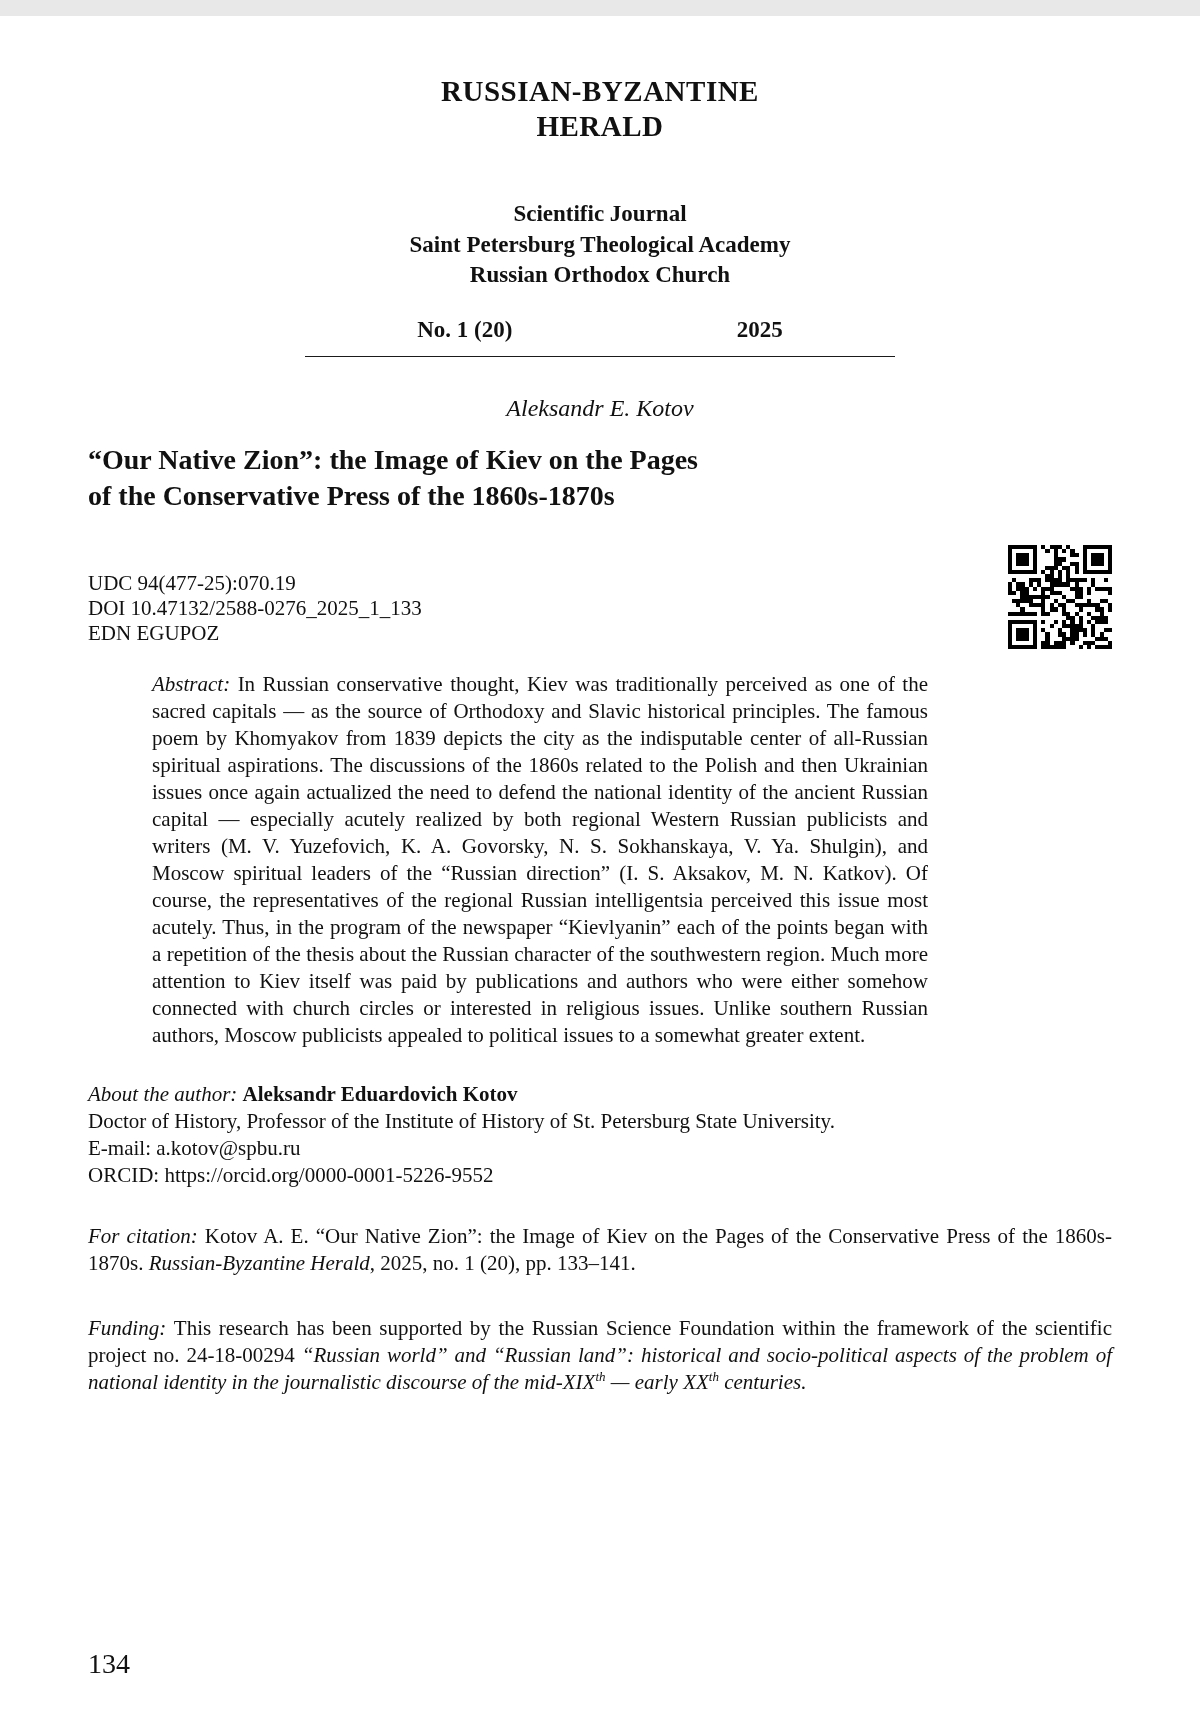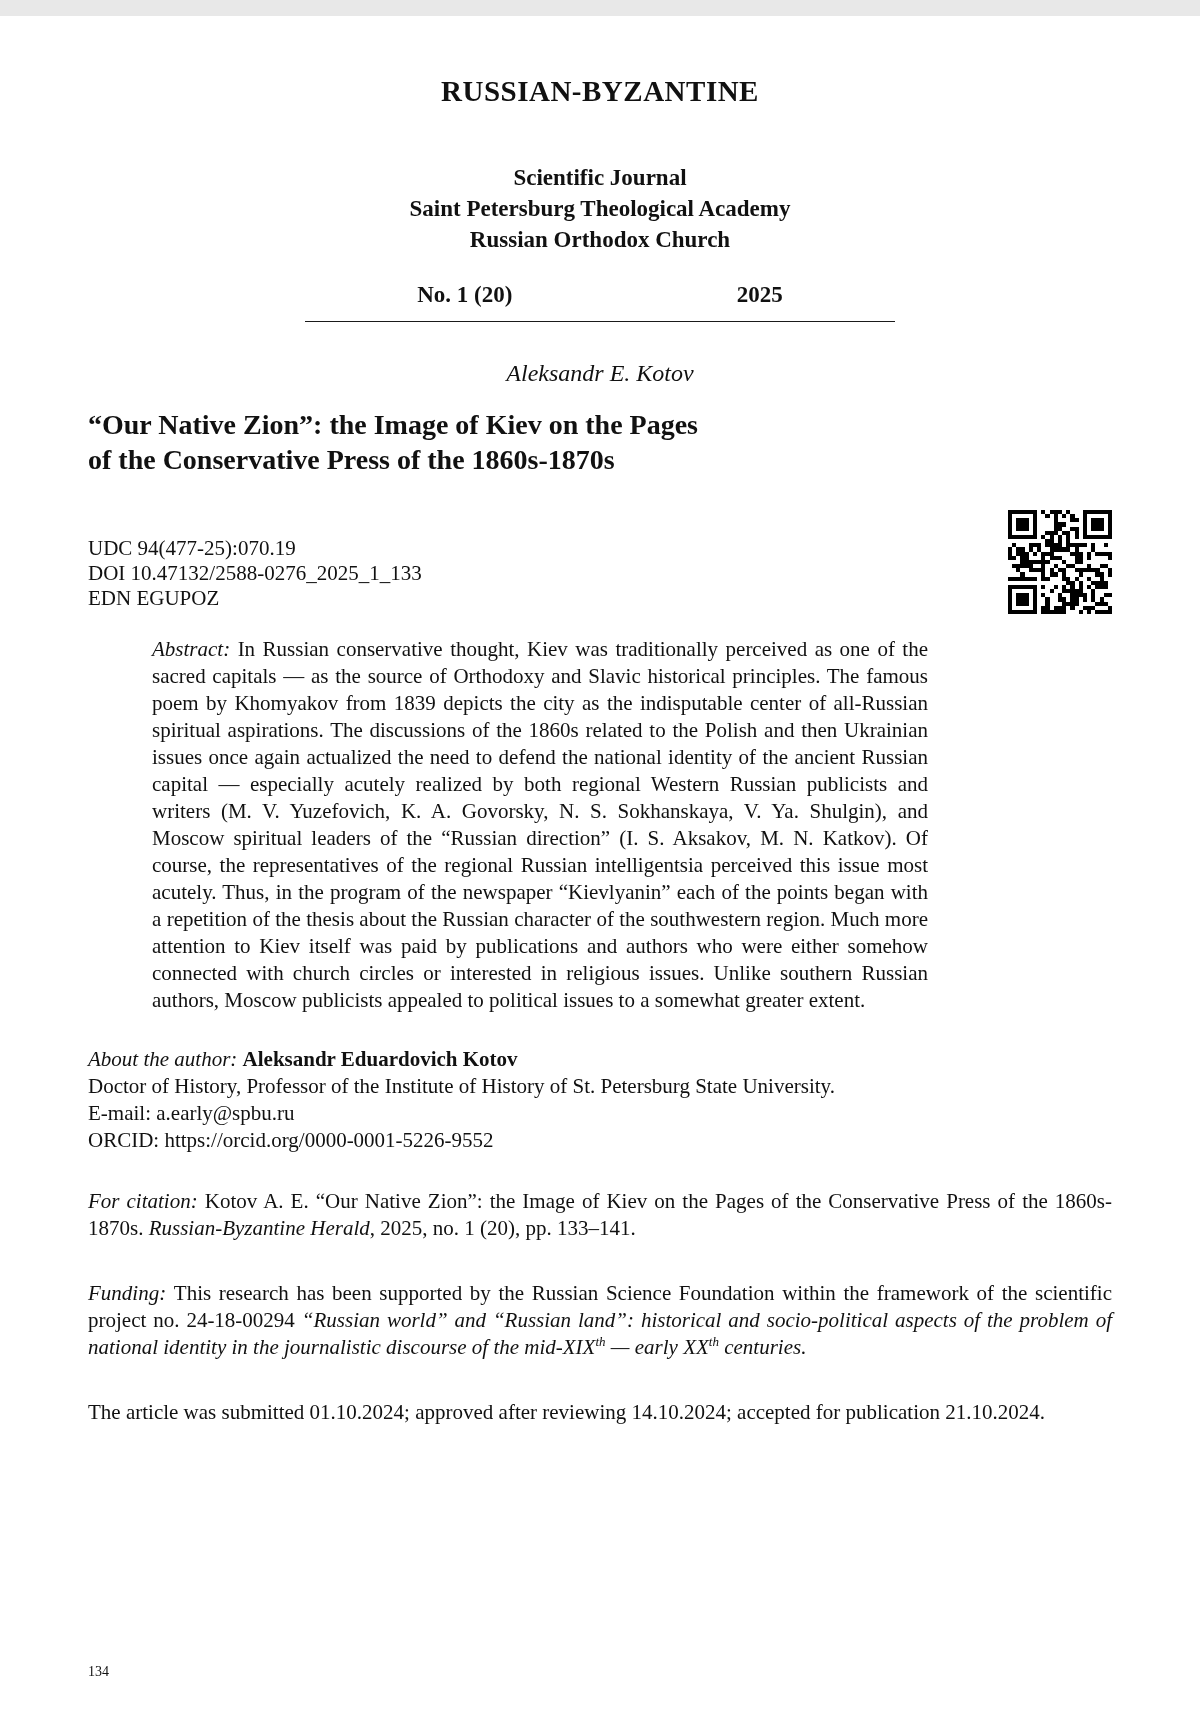--- a/index.html
+++ b/index.html
@@ -50,33 +50,34 @@
   .it { font-style: italic; }
   sup { font-size: 0.62em; line-height: 0; }
   .page-footer {
     position: absolute;
     left: 88px;
     right: 88px;
     bottom: 46px;
     display: flex;
     justify-content: space-between;
     align-items: baseline;
-    font-size: 14px;
+    font-size: 28px;
   }
   .page-footer .ref { font-style: italic; }
   a.plain { color: inherit; text-decoration: none; }
 </style>
 </head>
 <body>
 
 <div class="page">
 
   <header>
     <div class="journal-title">
       <span>RUSSIAN-BYZANTINE</span>
+      <span>HERALD</span>
     </div>
     <div class="subtitle">
       <span>Scientific Journal</span>
       <span>Saint Petersburg Theological Academy</span>
       <span>Russian Orthodox Church</span>
     </div>
     <div class="issue-row">
       <span>No. 1 (20)</span>
       <span>2025</span>
     </div>
@@ -418,27 +419,26 @@
           <rect x="24" y="24" width="1" height="1" fill="#000"></rect>
         </svg></div>
   </div>
 
   <p class="body-text abstract"><span class="it">Abstract: </span><span>In Russian conservative thought, Kiev was traditionally perceived as one of the sacred capitals — as the source of Orthodoxy and Slavic historical principles. The famous poem by Khomyakov from 1839 depicts the city as the indisputable center of all-Russian spiritual aspirations. The discussions of the 1860s related to the Polish and then Ukrainian issues once again actualized the need to defend the national identity of the ancient Russian capital — especially acutely realized by both regional Western Russian publicists and writers (M. V. Yuzefovich, K. A. Govorsky, N. S. Sokhanskaya, V. Ya. Shulgin), and Moscow spiritual leaders of the “Russian direction” (I. S. Aksakov, M. N. Katkov). Of course, the representatives of the regional Russian intelligentsia perceived this issue most acutely. Thus, in the program of the newspaper “Kievlyanin” each of the points began with a repetition of the thesis about the Russian character of the southwestern region. Much more attention to Kiev itself was paid by publications and authors who were either somehow connected with church circles or interested in religious issues. Unlike southern Russian authors, Moscow publicists appealed to political issues to a somewhat greater extent.</span></p>
 
 
   <div class="body-text about">
     <div><span class="it">About the author: </span><b>Aleksandr Eduardovich Kotov</b></div>
     <div>Doctor of History, Professor of the Institute of History of St. Petersburg State University.</div>
-    <div><span>E-mail: </span><a class="plain" href="#">a.early@spbu.ru</a></div>
+    <div><span>E-mail: </span><a class="plain" href="#">a.kotov@spbu.ru</a></div>
     <div><span>ORCID: </span><a class="plain" href="#">https://orcid.org/0000-0001-5226-9552</a></div>
   </div>
 
   <p class="body-text citation"><span class="it">For citation: </span><span>Kotov A. E. “Our Native Zion”: the Image of Kiev on the Pages of the Conservative Press of the 1860s-1870s. </span><span class="it">Russian-Byzantine Herald</span><span>, 2025, no. 1 (20), pp. 133–141.</span></p>
 
   <p class="body-text funding"><span class="it">Funding: </span><span>This research has been supported by the Russian Science Foundation within the framework of the scientific project no. 24-18-00294 </span><span class="it">“Russian world” and “Russian land”: historical and socio-political aspects of the problem of national identity in the journalistic discourse of the mid-XIX</span><sup class="it">th</sup><span class="it"> — early XX</span><sup class="it">th</sup><span class="it"> centuries.</span></p>
 
-  <p class="body-text dates">The article was submitted 01.10.2024; approved after reviewing 14.10.2024; accepted for publication 21.10.2024.</p>
 
   <div class="page-footer">
     <span>134</span>
   </div>
 
 </div>
 
 </body></html>

